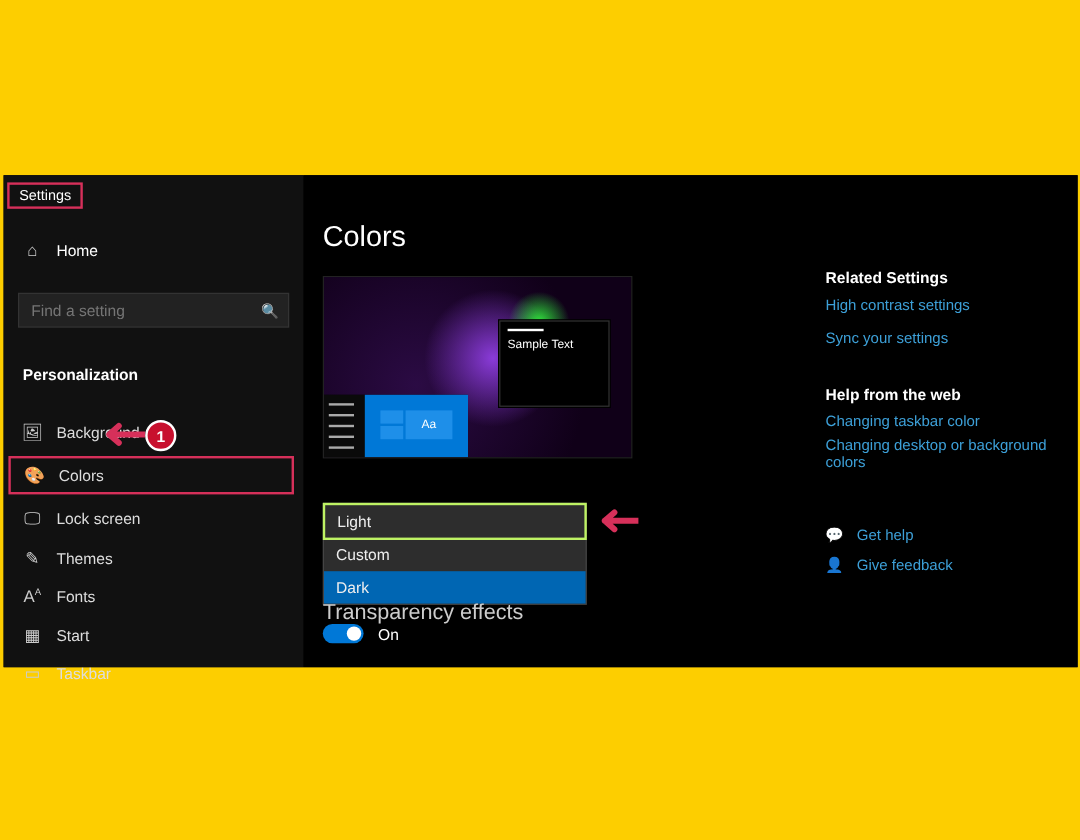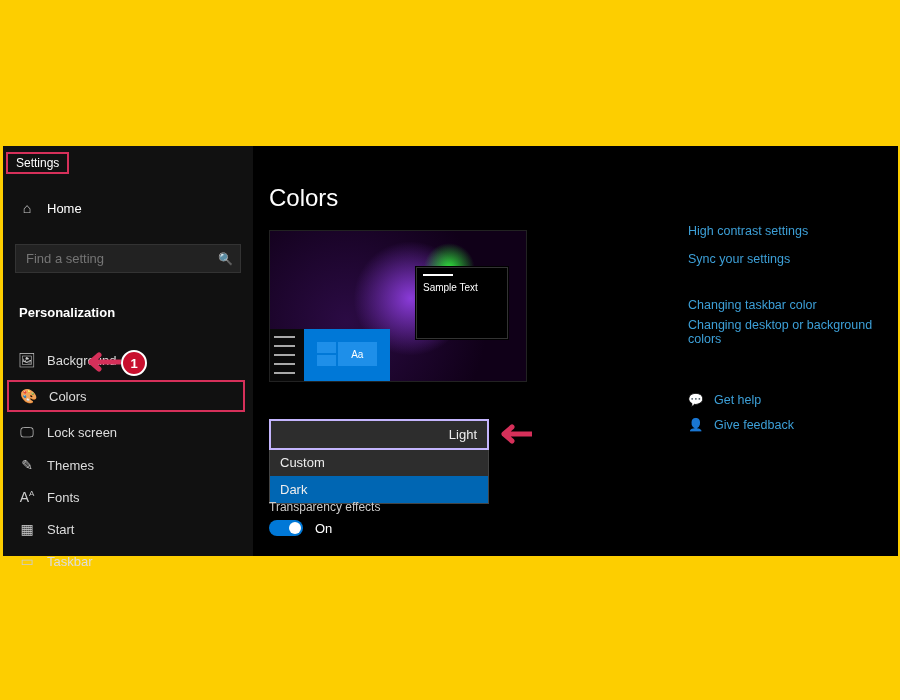--- a/index.html
+++ b/index.html
@@ -186,36 +186,35 @@
     background: #2d2d2d;
     border: 1px solid #444;
   }
   .dropdown-option {
     padding: 6px 10px;
     cursor: pointer;
     color: #eee;
     font-size: 13px;
   }
   .dropdown-option.highlight-red {
-    border: 2px solid #c4b5fd;
+    border: 2px solid #bef264;
     margin: -1px;
-    text-align: right;
   }
   .dropdown-option.selected {
     background: #0066b3;
   }
   .dropdown-arrow {
     position: absolute;
     left: 245px; top: 278px;
   }
   .dropdown-arrow svg { width: 34px; height: 20px; }
   .below-label {
     position: absolute;
     left: 16px; top: 354px;
-    font-size: 12px;
+    font-size: 18px;
     color: #ccc;
   }
   .toggle-row {
     position: absolute;
     left: 16px; top: 374px;
     display: flex;
     align-items: center;
     gap: 12px;
     justify-content: space-between;
   }
@@ -384,24 +383,26 @@
       <div class="below-label">Transparency effects</div>
       <div class="toggle-row">
         <div class="toggle">
           <div class="toggle-knob"></div>
         </div>
         <span>On</span>
       </div>
     </div>
 
     <div class="rightpanel">
+      <div class="rp-heading">Related Settings</div>
       <a class="rp-link">High contrast settings</a>
       <a class="rp-link">Sync your settings</a>
 
       <div style="height:18px"></div>
+      <div class="rp-heading">Help from the web</div>
       <a class="rp-link tight">Changing taskbar color</a>
       <a class="rp-link">Changing desktop or background colors</a>
 
       <div style="height:22px"></div>
       <div class="rp-item">
         <span class="ic">💬</span>
         <span>Get help</span>
       </div>
       <div class="rp-item">
         <span class="ic">👤</span>

